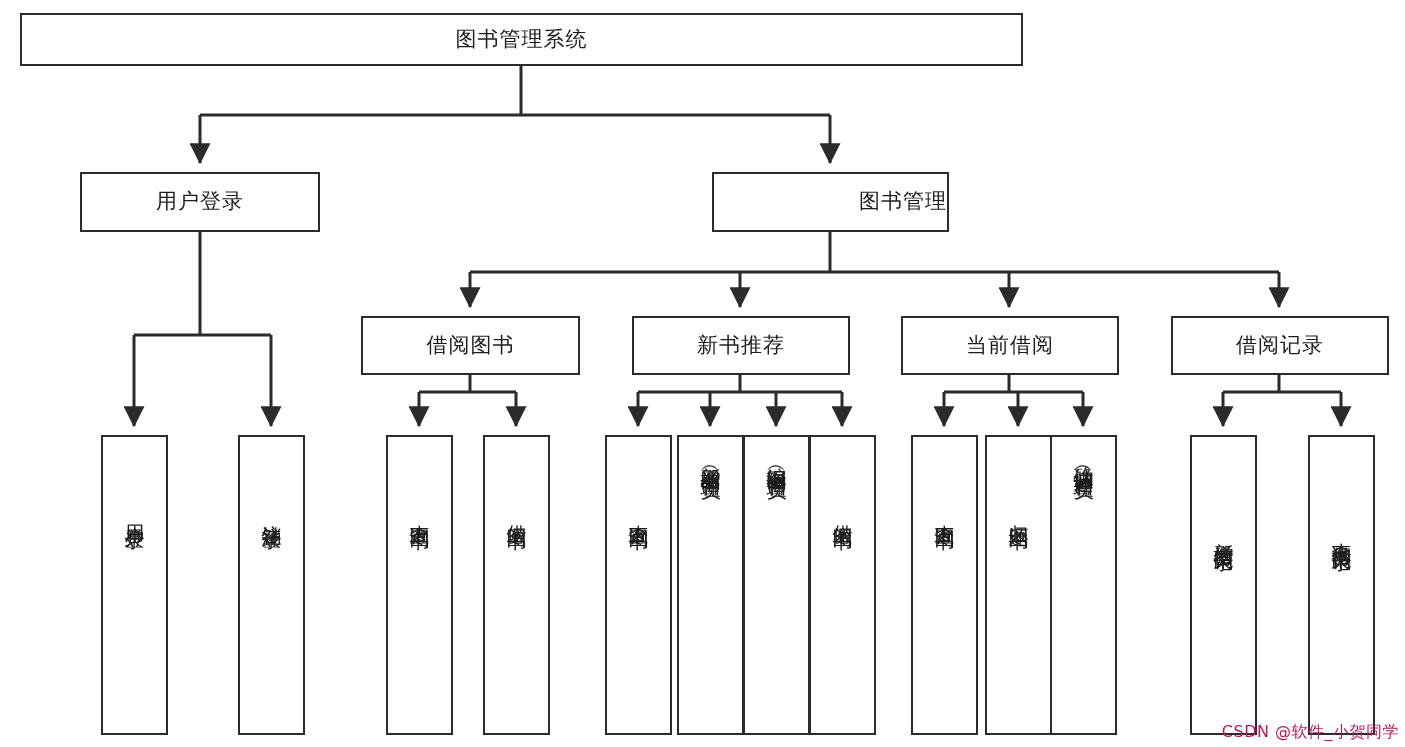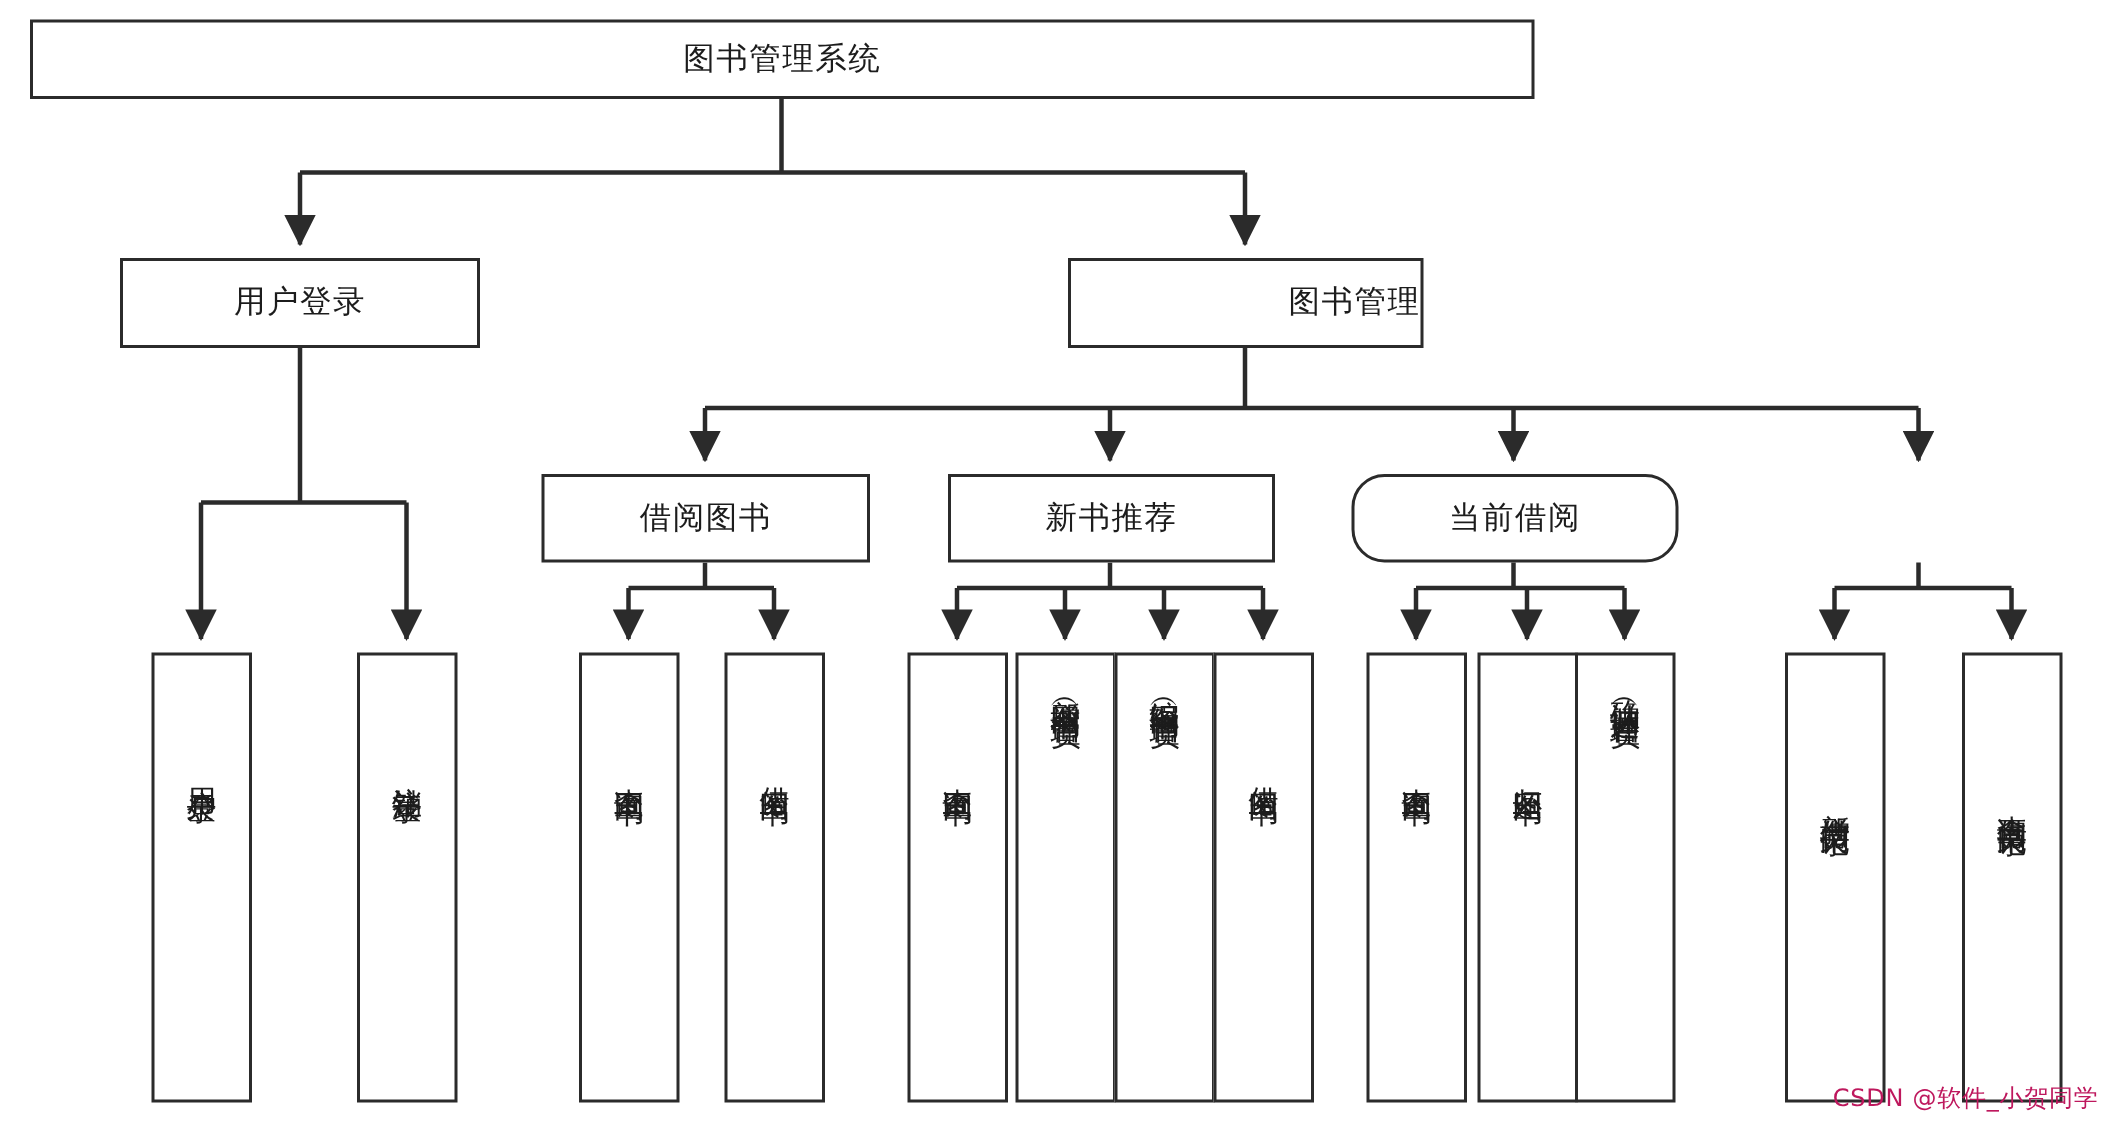--- a/index.html
+++ b/index.html
@@ -139,22 +139,25 @@
   <div class="node horiz" style="left:712px; top:172px; width:237px; height:60px;justify-content:flex-end;">
     <span class="label">图书管理</span>
   </div>
 
   <div class="node horiz" style="left:361px; top:316px; width:219px; height:59px;">
     <span class="label">借阅图书</span>
   </div>
   <div class="node horiz" style="left:632px; top:316px; width:218px; height:59px;">
     <span class="label">新书推荐</span>
   </div>
-  <div class="node horiz" style="left:901px; top:316px; width:218px; height:59px;border-radius:22px;">
+  <div class="node horiz" style="left:901px; top:316px; width:218px; height:59px;">
     <span class="label">当前借阅</span>
+  </div>
+  <div class="node horiz" style="left:1171px; top:316px; width:218px; height:59px;">
+    <span class="label">借阅记录</span>
   </div>
 
   <div class="node vert mid" style="left:101px; top:435px; width:67px; height:300px;">
     <span class="label">用户登录</span>
   </div>
   <div class="node vert mid" style="left:238px; top:435px; width:67px; height:300px;">
     <span class="label">注销登录</span>
   </div>
   <div class="node vert mid" style="left:386px; top:435px; width:67px; height:300px;">
     <span class="label">查询图书</span>

